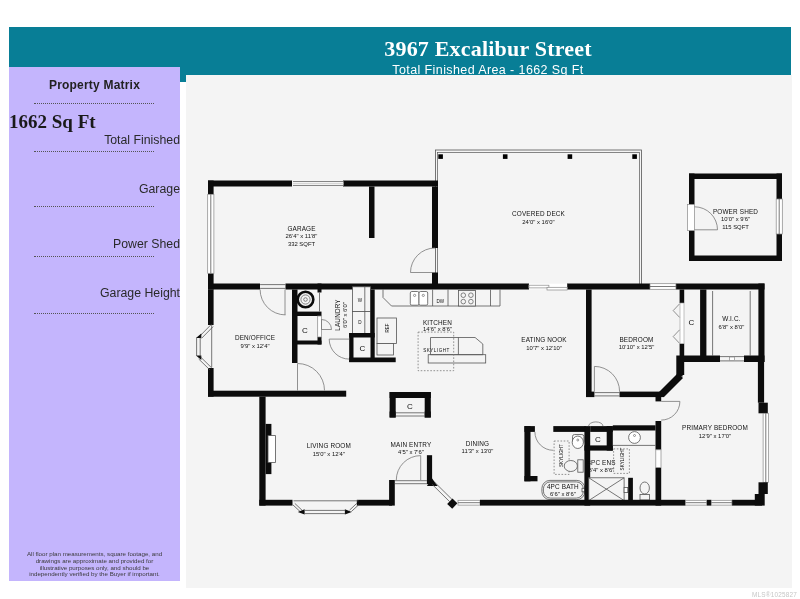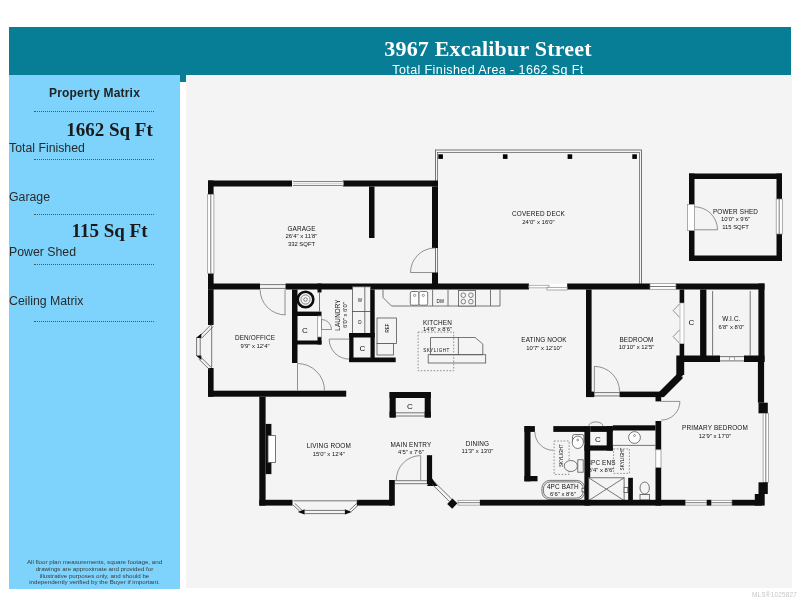--- a/index.html
+++ b/index.html
@@ -1,24 +1,24 @@
 <!DOCTYPE html>
 <html><head>
 <meta charset="utf-8">
 <style>
   html,body{margin:0;padding:0;width:800px;height:599px;background:#ffffff;overflow:hidden;}
   body{font-family:"Liberation Sans",sans-serif;position:relative;}
   .hdr{position:absolute;left:9px;top:11px;width:782px;height:55px;background:#087e96;margin-top:16px;}
   .hdr .t1{position:absolute;left:0;top:9px;width:958px;text-align:center;font-family:"Liberation Serif",serif;font-weight:bold;font-size:22px;color:#fff;letter-spacing:0.2px;}
   .hdr .t2{position:absolute;left:0;top:35.5px;width:958px;text-align:center;font-size:12.5px;color:#fff;letter-spacing:0.4px;}
-  .side{position:absolute;left:9px;top:75px;width:171px;height:514px;background:#7dd3fc;}
+  .side{position:absolute;left:9px;top:67px;width:171px;height:514px;background:#c4b5fd;}
   .side .pm{position:absolute;top:11px;left:0;width:171px;text-align:center;font-weight:bold;font-size:12px;color:#222;letter-spacing:0.2px;}
   .dot{position:absolute;left:25px;width:120px;border-top:1.3px dotted #555;}
-  .num{position:absolute;left:0;width:201px;text-align:center;font-family:"Liberation Serif",serif;font-weight:bold;font-size:19px;color:#1a1a1a;}
-  .lab{position:absolute;left:0;width:171px;text-align:left;font-size:12.3px;color:#2a2a2a;}
+  .num{position:absolute;left:0;width:201px;text-align:left;font-family:"Liberation Serif",serif;font-weight:bold;font-size:19px;color:#1a1a1a;}
+  .lab{position:absolute;left:0;width:171px;text-align:right;font-size:12.3px;color:#2a2a2a;}
   .disc{position:absolute;left:0;top:484px;width:171px;text-align:center;font-size:6.2px;line-height:1.1;color:#3a3a3a;}
   .floor{position:absolute;left:186px;top:75px;width:606px;height:513px;}
   .wm{position:absolute;right:3px;top:591px;font-size:6.4px;color:#c6c6c6;letter-spacing:0.2px;}
 </style>
 </head>
 <body>
 
 <div class="hdr">
 
   <div class="t1">3967 Excalibur Street</div>
@@ -31,25 +31,24 @@
   <div class="pm">Property Matrix</div>
   <div class="dot" style="top:36px"></div>
 
   <div class="num" style="top:43.5px">1662 Sq Ft</div>
   <div class="lab" style="top:66px">Total Finished</div>
   <div class="dot" style="top:84px"></div>
 
   <div class="lab" style="top:115px">Garage</div>
   <div class="dot" style="top:139px"></div>
 
-  <div class="num" style="top:145px">115 Sq Ft</div>
   <div class="lab" style="top:169.5px">Power Shed</div>
   <div class="dot" style="top:189px"></div>
 
-  <div class="lab" style="top:219px">Ceiling Matrix</div>
+  <div class="lab" style="top:219px">Garage Height</div>
   <div class="dot" style="top:246px"></div>
 
   <div class="disc">All floor plan measurements, square footage, and<br>drawings are approximate and provided for<br>illustrative purposes only, and should be<br>independently verified by the Buyer if important.</div>
 </div>
 
 <div class="wm">MLS®1025827</div>
 
 <svg class="floor" width="606" height="513" viewBox="186 75 606 513">
 <style>
 .w{fill:#0c0c0c;}

